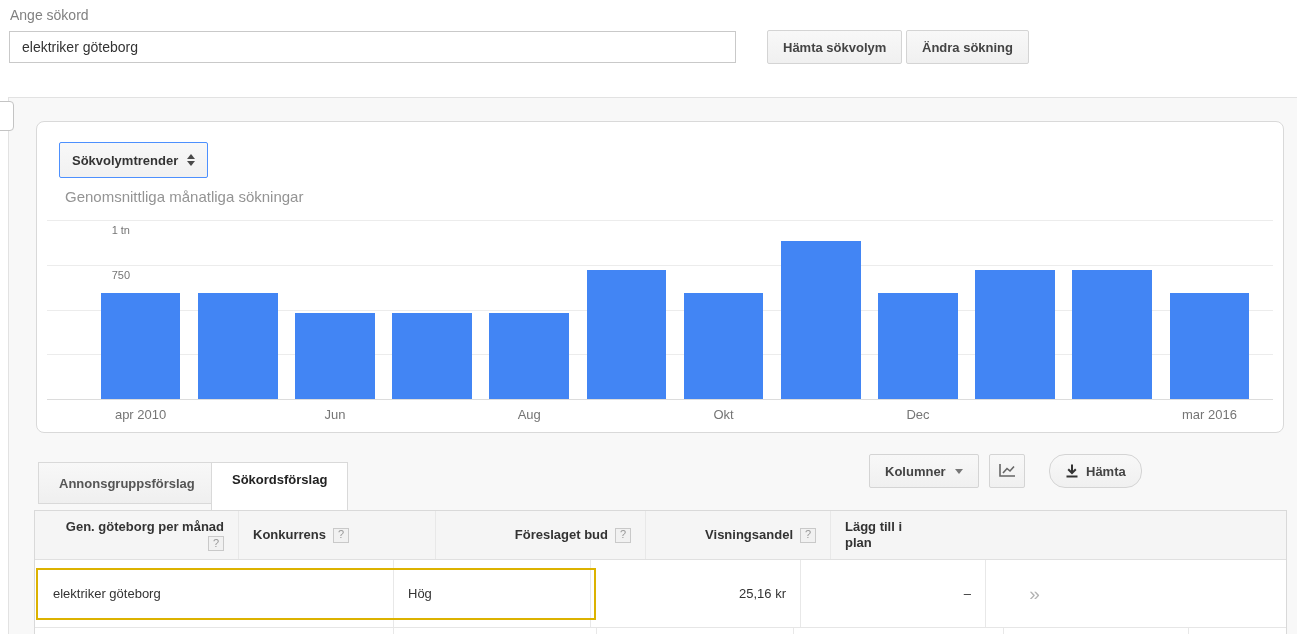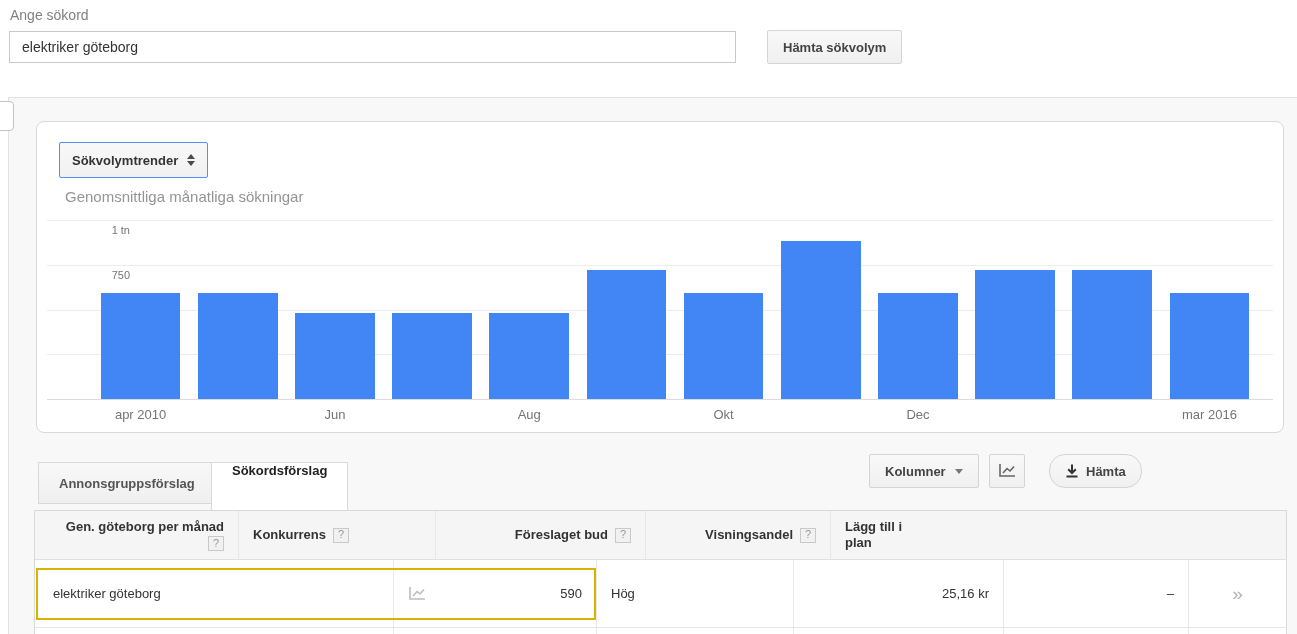--- a/index.html
+++ b/index.html
@@ -64,21 +64,21 @@
   
   .tab {
     position:absolute; display:inline-flex; align-items:center; padding:0 20px;
     font-weight:bold; cursor:pointer;
   }
   .tab.inactive {
     left:29px; top:364px; height:42px;
     background:linear-gradient(#f8f8f8,#efefef); border:1px solid #d9d9d9; color:#555;
   }
   .tab.active {
-    left:202px; top:364px; height:48px; align-items:flex-start; 
+    left:202px; top:364px; height:48px; align-items:flex-start; padding-top:9px;
     background:#fff; border:1px solid #d9d9d9; border-bottom:none; color:#222; z-index:3;
   }
 
   
   .tb-columns  { position:absolute; left:860px; top:356px; }
   .tb-chart    { position:absolute; left:980px; top:356px; width:36px; padding:0; }
   .tb-download { position:absolute; left:1040px; top:356px;border-radius:16px; }
   .tb-addall   { position:absolute; left:1150px; top:356px; }
   .caret-down { width:0; height:0; border-left:4px solid transparent; border-right:4px solid transparent; border-top:5px solid #777; margin-left:2px; }
 
@@ -118,20 +118,21 @@
   .icon-svg { flex:none; display:block; }
 </style>
 </head>
 <body>
 
 <div class="page">
 
   <div class="field-label">Ange sökord</div>
   <input class="search-input" value="elektriker göteborg" style="">
   <button class="gbtn btn-getvol">Hämta sökvolym</button>
+  <button class="gbtn btn-edit">Ändra sökning</button>
 
   <div class="panel" style="background: rgb(248, 248, 248);">
     <div class="edge-fragment"></div>
 
     <div class="chart-card">
       <button class="selector" style="border-color: rgb(77, 144, 254);">
         <span>Sökvolymtrender</span>
         <span class="updown">
           <span class="tri-up"></span>
             <span class="tri-down"></span>
@@ -236,27 +237,20 @@
         <div class="cell c5 right">
           <span>Visningsandel</span>
           <span class="help hgap">?</span>
         </div>
         <div class="cell c6 wrap2">Lägg till i plan</div>
       </div>
 
       <div class="trow">
         <div class="row-highlight" style="border-color: rgb(220, 178, 0);"></div>
         <div class="cell c1" style="padding-left:18px;">elektriker göteborg</div>
-        <div class="cell c2">
-          <svg class="icon-svg" width="18" height="14" viewBox="0 0 18 14">
-            <path d="M2 0 V12 H17" stroke="#bdbdbd" stroke-width="1.6" fill="none"></path>
-            <path d="M5 9 L9 4.5 L12 7 L16 2.5" stroke="#bdbdbd" stroke-width="1.6" fill="none"></path>
-          </svg>
-          <span class="row-value">590</span>
-        </div>
         <div class="cell c3">Hög</div>
         <div class="cell c4 right">25,16 kr</div>
         <div class="cell c5 right">–</div>
         <div class="cell c6 center">
           <span class="add-chevron">»</span>
         </div>
       </div>
 
       <div class="trow-partial">
         <div class="cell c1"></div>

